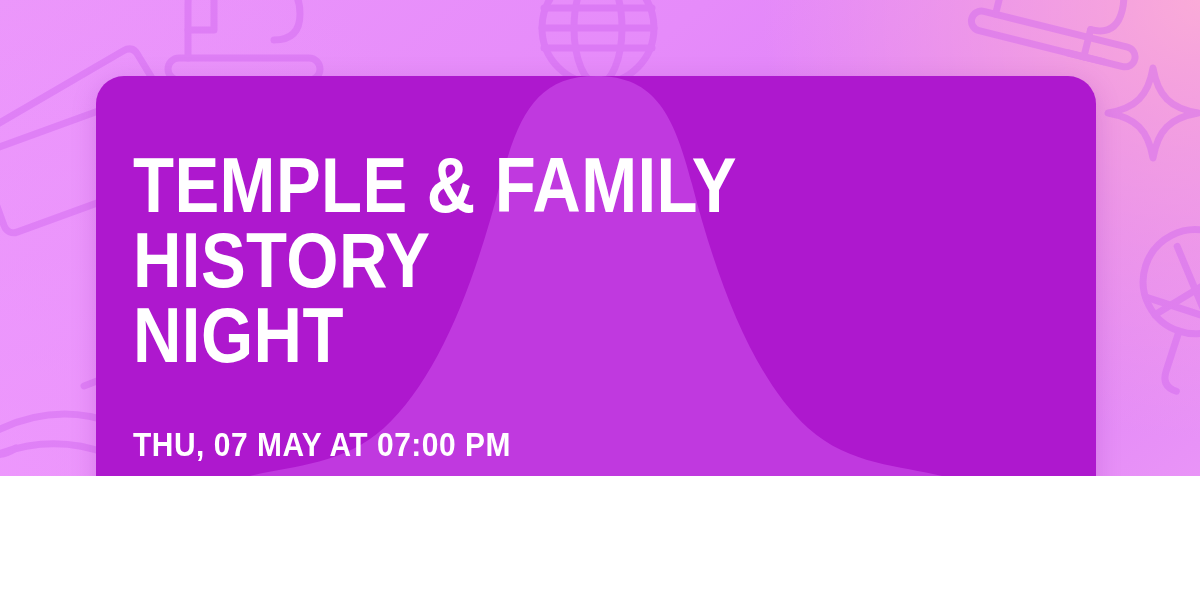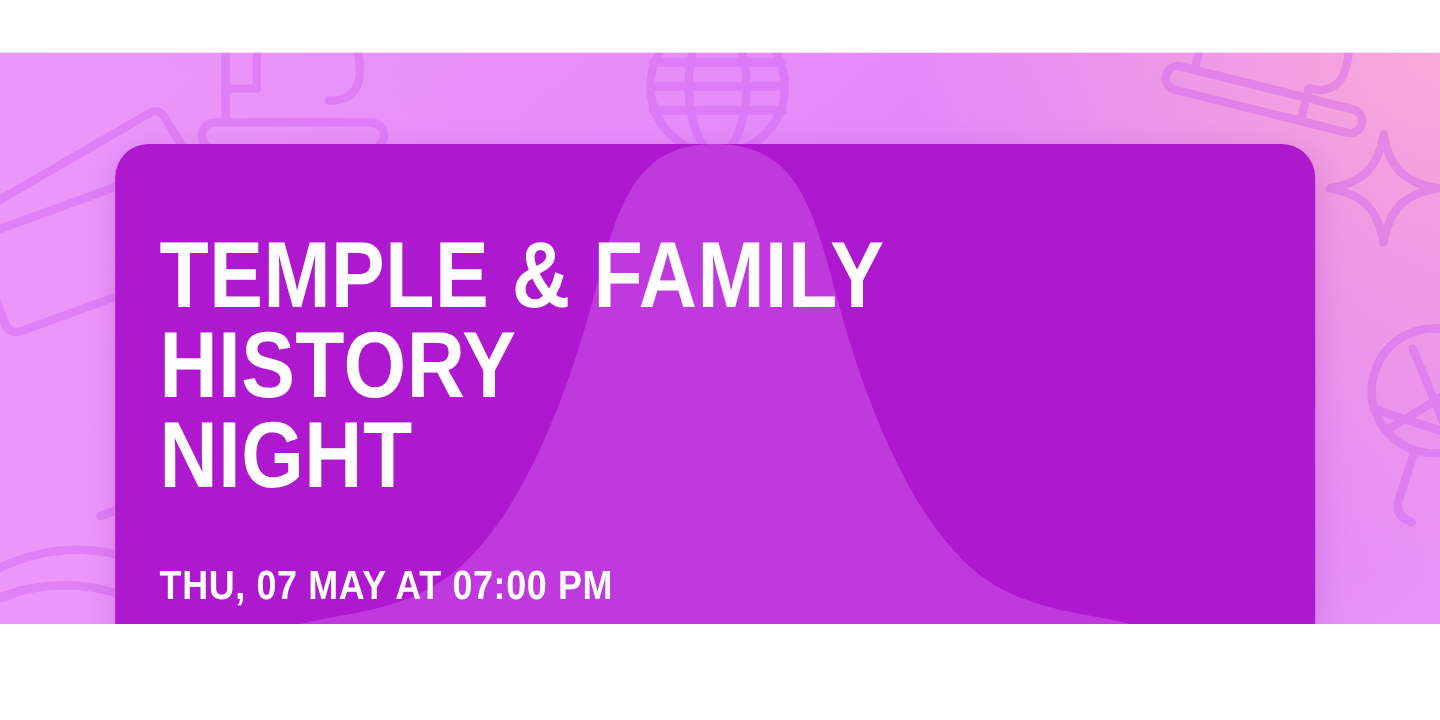--- a/index.html
+++ b/index.html
@@ -8,21 +8,20 @@
     background: #fff;
   }
 
   #poster {
     position: relative;
     width: 1200px;
     height: 476px;
     overflow: hidden;
     font-family: "Liberation Sans", sans-serif;
     background: #e48bfa;
-    margin-top: 44px;
   }
 
   
   .bg-layer {
     position: absolute;
     inset: 0;
   }
 
   .bg-gradient {
     background:

